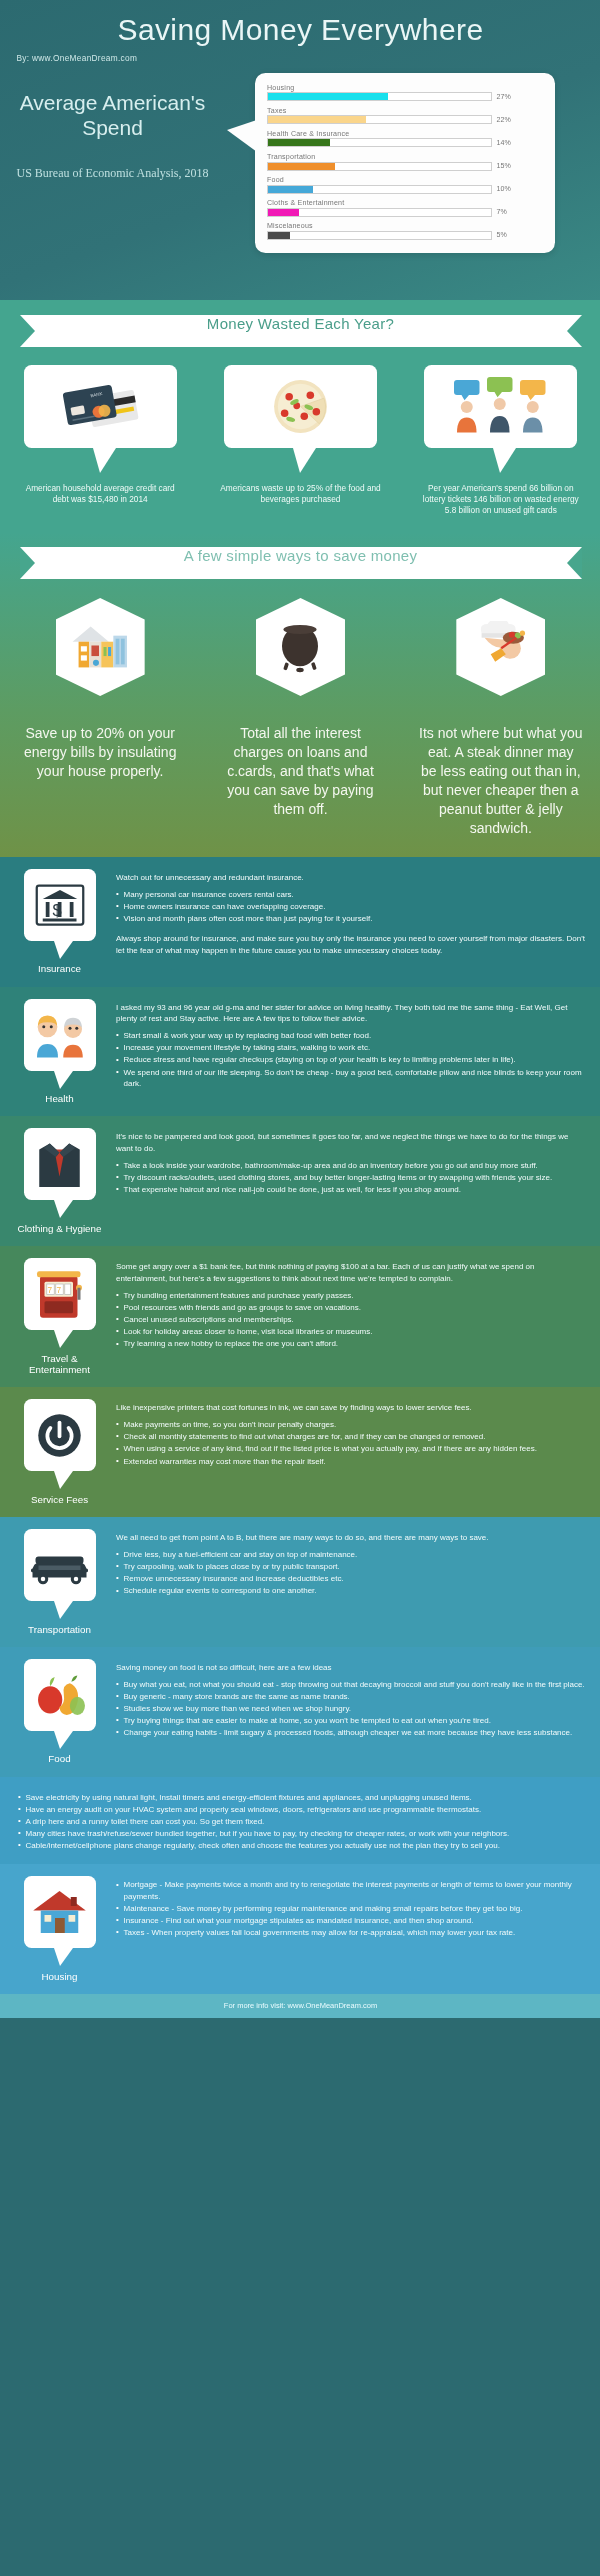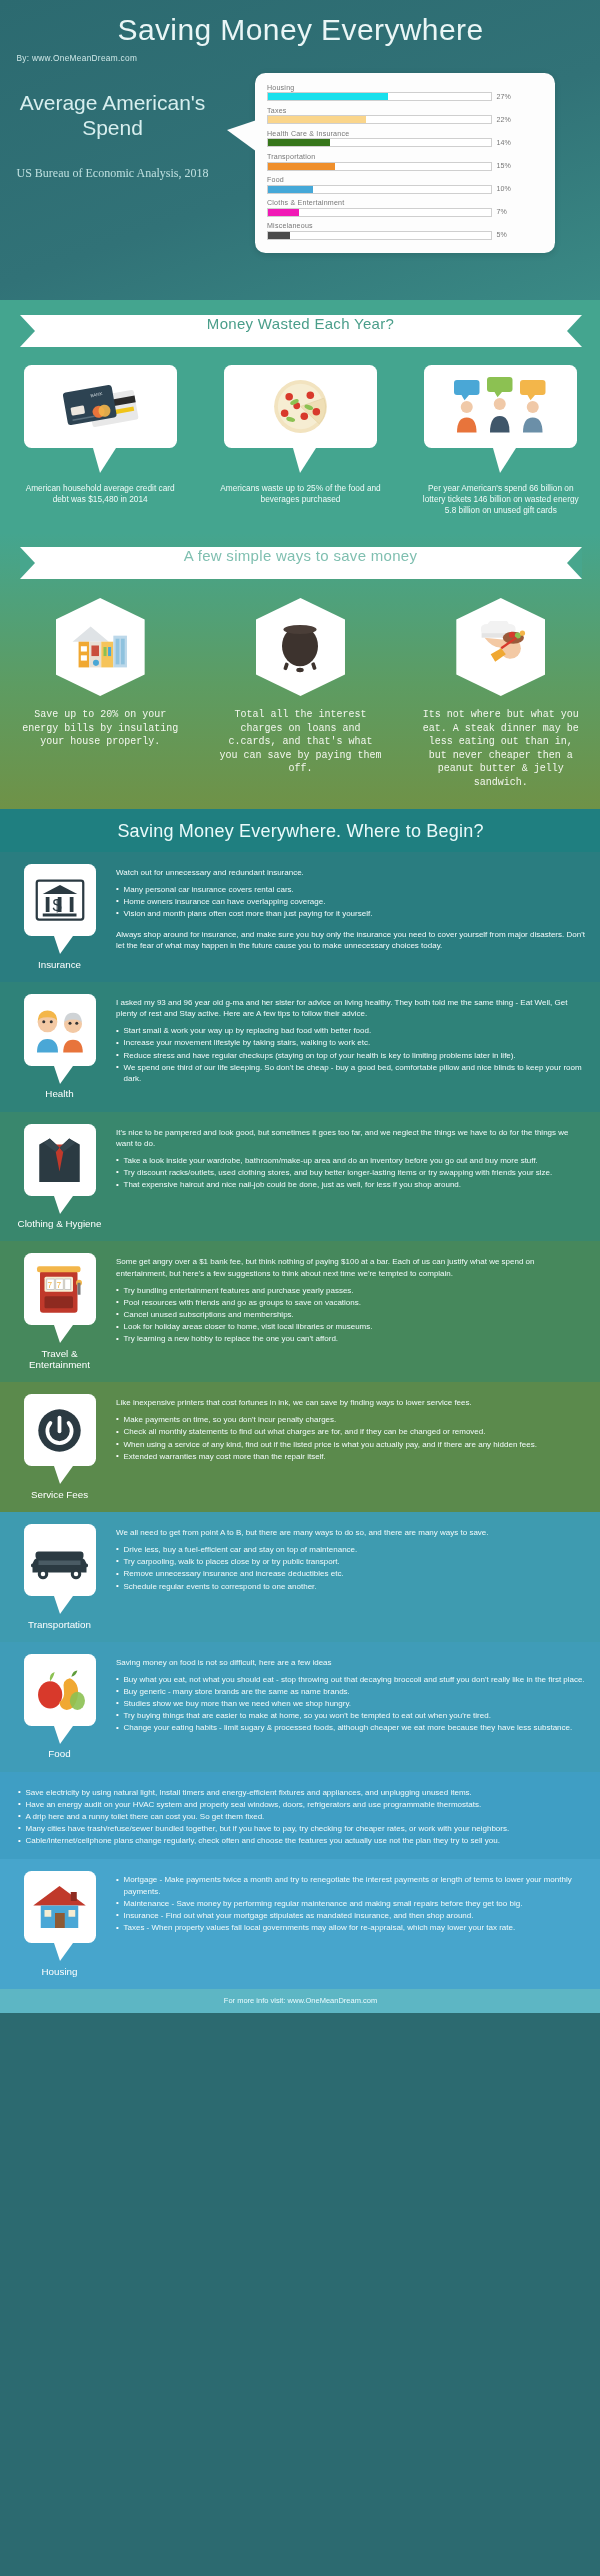--- a/index.html
+++ b/index.html
@@ -116,21 +116,21 @@
   .sec-simple .ribbon:after  { border-right-color:#47a68d; }
   .sec-simple .ribbon span { color:#7fbfb0; }
   .hexes { display:flex; justify-content:space-around; margin-top:19.5px; }
   .hex-col { width: 188px; text-align:center; }
   .hex {
     width: 89px; height: 98px; margin: 0 auto;
     background:#fff;
     clip-path: polygon(50% 0%, 100% 22%, 100% 78%, 50% 100%, 0% 78%, 0% 22%);
     display:flex; align-items:center; justify-content:center;
   }
-  .hex-cap { margin-top:12px; font-size:10px; line-height:1.35; padding:0 12px; color:#f4f7ef;font-family:Liberation Mono, monospace; }
+  .hex-cap { margin-top:28px; font-size:14px; line-height:1.35; padding:0 12px; color:#f4f7ef; }
 
   
   .sec-begin-head {
     background: #1f7f80;
     text-align:center; padding: 12px 0 10.5px 0;
     font-size: 18px; font-weight:300; color:#eafafa; letter-spacing:0.2px;
   }
 
   
   .cat-wrap { }
@@ -389,21 +389,20 @@
             <circle cx="72" cy="16" r="3.5" fill="#f3b64a"></circle>
             <path d="M30 44 l14 -8 l6 8 l-14 10 z" fill="#f0a832"></path>
             <path d="M44 36 l20 -14" stroke="#d8392b" stroke-width="3" fill="none"></path>
           </svg>
         </div>
         <div class="hex-cap">Its not where but what you eat. A steak dinner may be less eating out than in, but never cheaper then a peanut butter &amp; jelly sandwich.</div>
       </div>
     </div>
   </section>
 
-  <div class="sec-begin-head">Saving Money Everywhere. Where to Begin?</div>
 
   <div class="cat-wrap" id="cats">
       <div class="cat" style="background: rgb(42, 125, 128);">
         <div class="cat-icon-col">
           <div class="cat-badge bub">
             <svg width="56" height="48" viewBox="0 0 74 64">
               <rect x="6" y="6" width="62" height="52" rx="3" fill="none" stroke="#2b3a42" stroke-width="3"></rect>
               <path d="M14 24 L37 12 L60 24 Z" fill="#2b3a42"></path>
               <rect x="18" y="28" width="5" height="20" fill="#2b3a42"></rect>
               <rect x="34" y="28" width="5" height="20" fill="#2b3a42"></rect>

